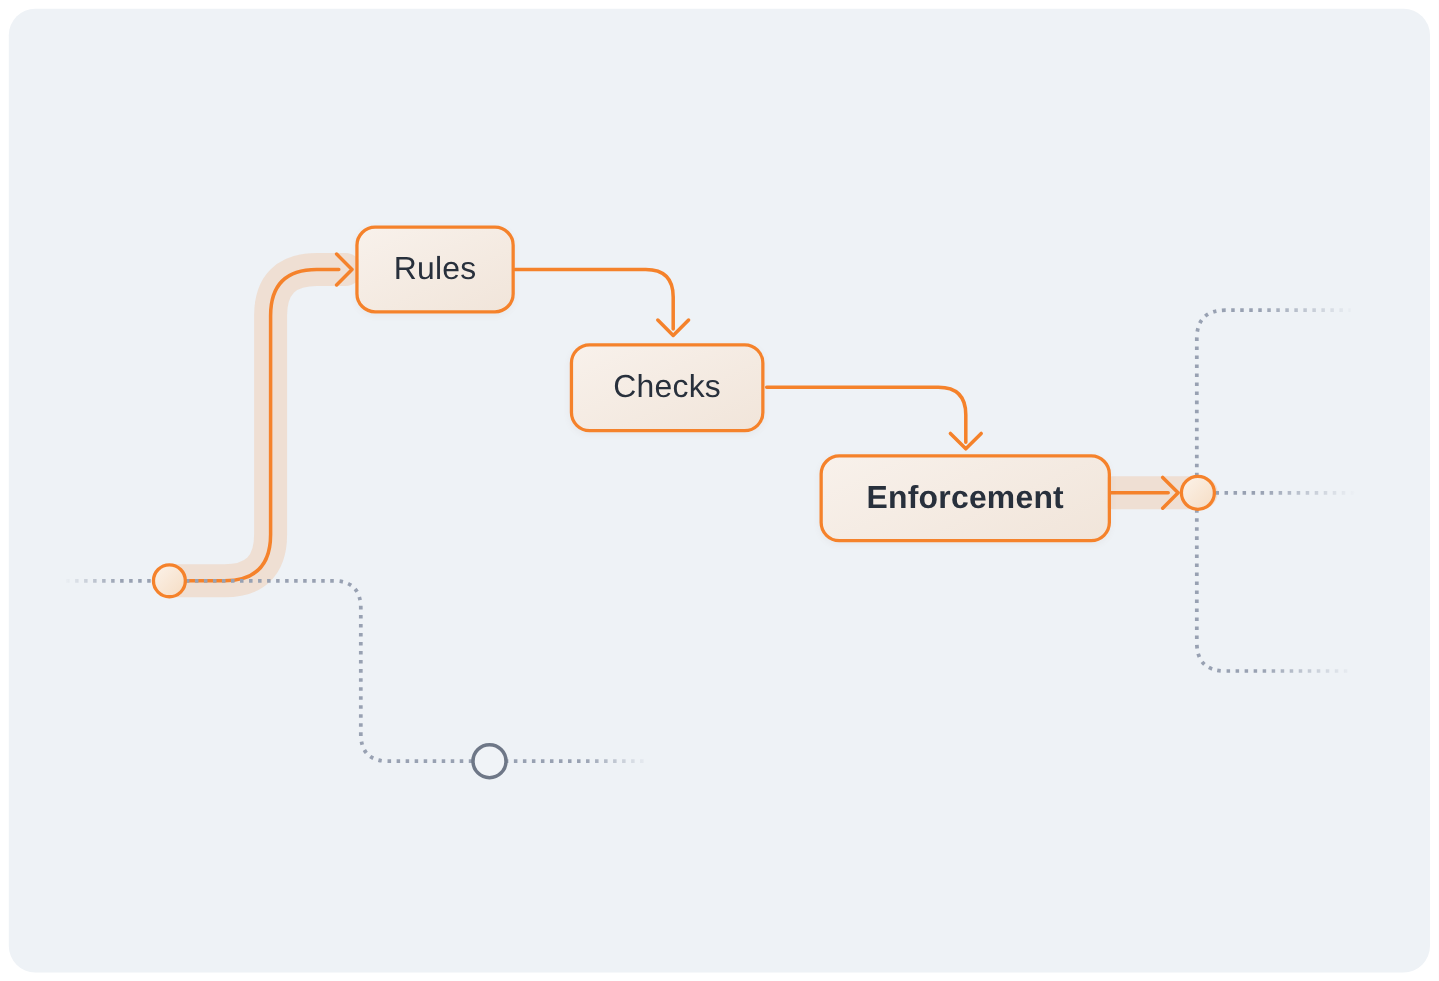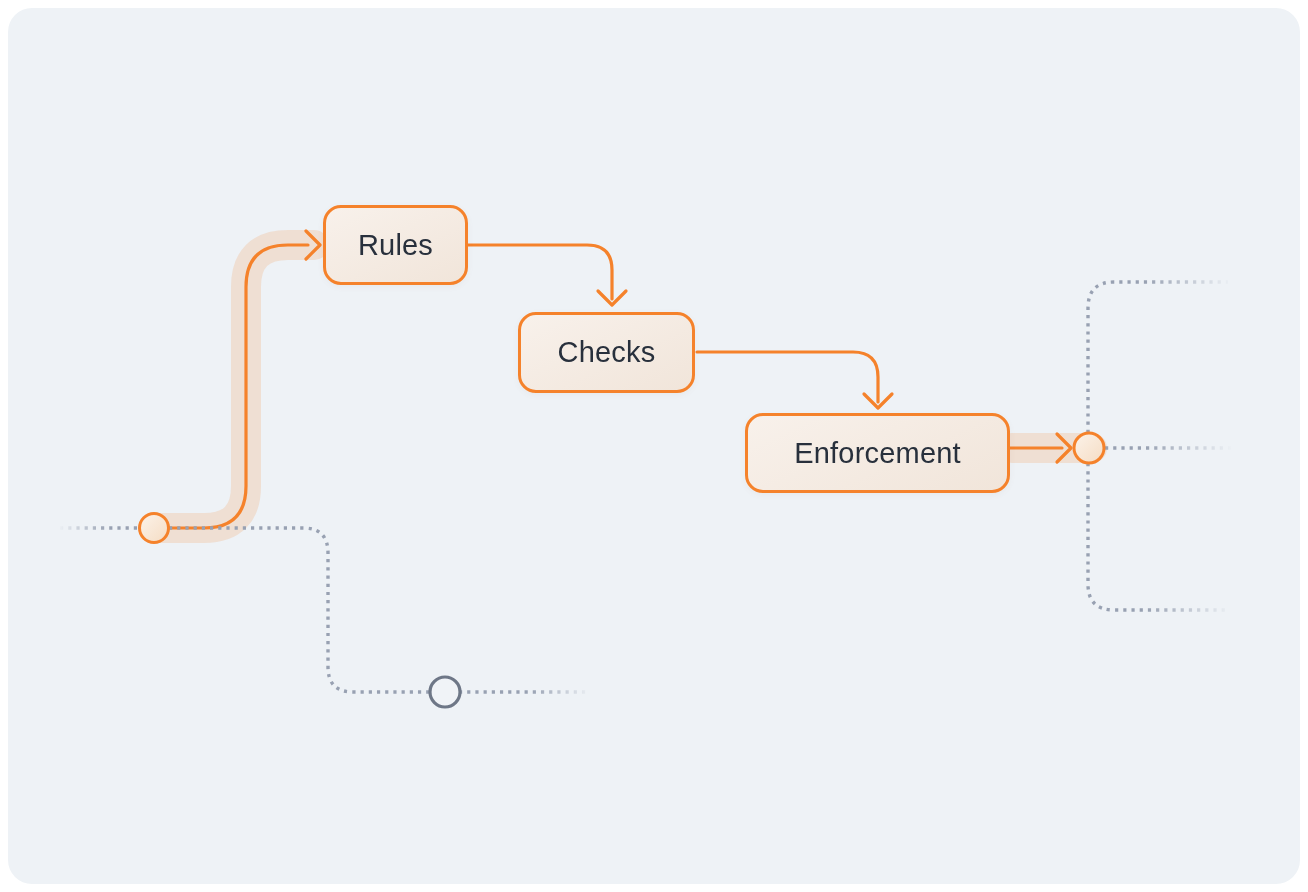--- a/index.html
+++ b/index.html
@@ -42,21 +42,21 @@
     background:linear-gradient(155deg, var(--box-fill-a) 0%, var(--box-fill-b) 100%);
     display:flex;align-items:center;justify-content:center;
     color:var(--box-text);
     font-size:29px;
     letter-spacing:0.2px;
     box-shadow:0 2px 6px rgba(140,110,80,0.06);
     cursor:pointer;
   }
   .box-rules{left:323px;top:205px;width:145px;height:80px;}
   .box-checks{left:518px;top:312px;width:177px;height:81px;}
-  .box-enforcement{left:745px;top:413px;width:265px;height:80px;}
+  .box-enforcement{left:745px;top:413px;width:265px;height:80px;font-weight:bold;}
 </style>
 </head>
 <body>
 
 <div class="stage">
   <div class="canvas"></div>
 
   <svg class="diagram" viewBox="0 0 1308 892">
     <defs>
       <linearGradient id="nodePeach" x1="0" y1="0" x2="1" y2="1">

